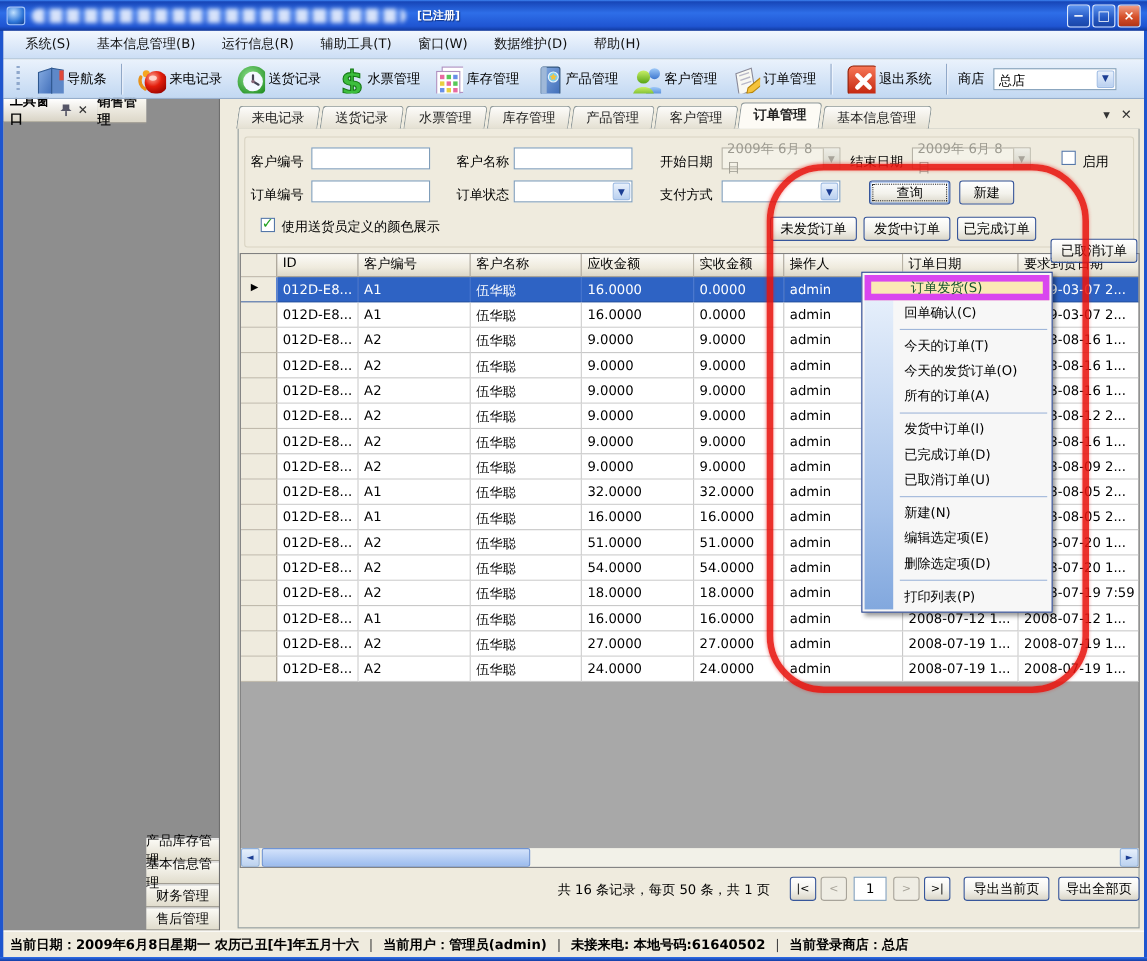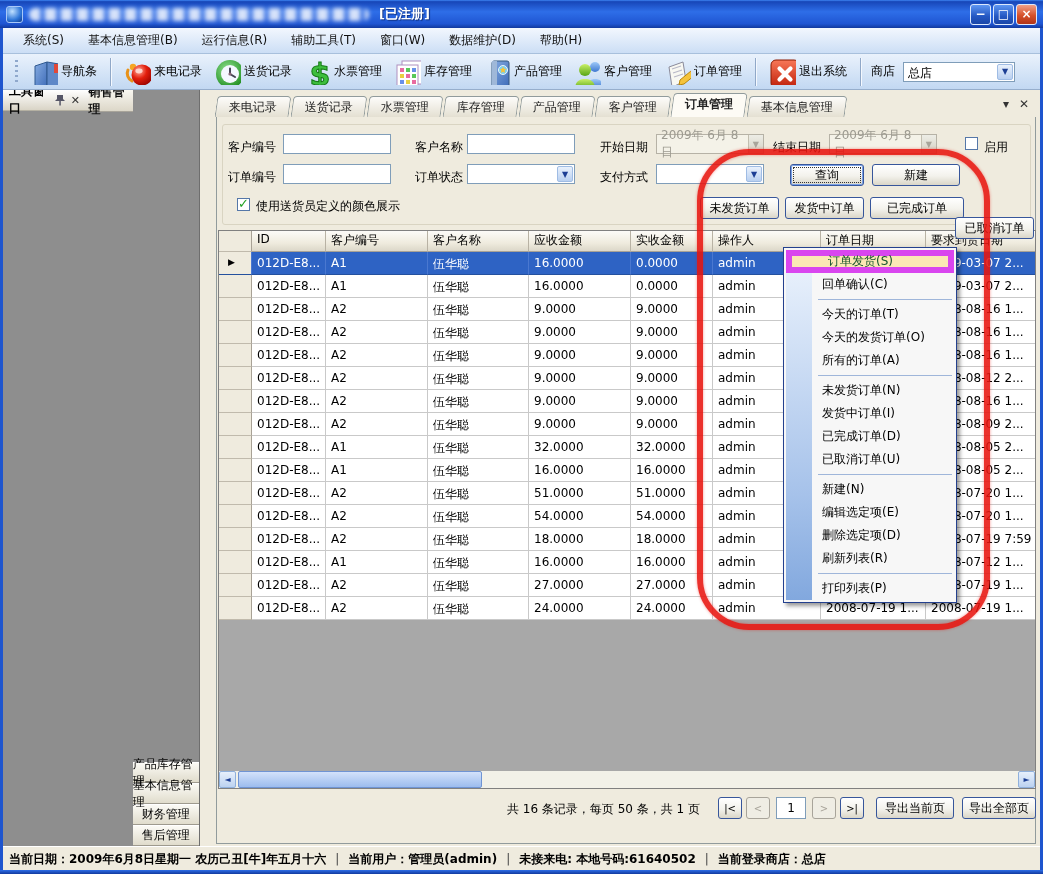--- a/index.html
+++ b/index.html
@@ -11,21 +11,21 @@
   .frame-bottom { position:absolute; left:0; right:0; bottom:0; height:4px; background:linear-gradient(#2E6EE8,#11399E); z-index:61; }
 
   
   .titlebar { position:absolute; left:0; top:0; width:1043px; height:28px;
     background:linear-gradient(180deg,#3E86F4 0%,#1746B8 6%,#2E6EE8 42%,#1F55D2 85%,#11399E 100%);
     display:flex; align-items:center; padding:0 6px; z-index:62; }
   .appicon { width:17px; height:17px; border-radius:3px; margin-right:6px;
     background:radial-gradient(circle at 35% 30%,#BFE0FF,#2E76D8 60%,#0E3A8E); border:1px solid #A8C8F8; }
   .title-blur { height:13px; width:340px; border-radius:6px; filter:blur(2px); opacity:.85;
     background:repeating-linear-gradient(90deg,rgba(255,255,255,.95) 0 11px,rgba(255,255,255,.15) 11px 16px); }
-  .regtag { color:#fff; font-weight:bold; font-size:13px; margin-left:10px; text-shadow:1px 1px 1px #10307E; }
+  .regtag { color:#fff; font-weight:bold; font-size:10px; margin-left:10px; text-shadow:1px 1px 1px #10307E; }
   .winbtns { margin-left:auto; display:flex; gap:2px; }
   .wbtn { width:21px; height:21px; border-radius:3px; border:1px solid #DCE8FC; color:#fff; font-size:12px; line-height:18px;
     text-align:center; background:linear-gradient(#5E96F2,#2457C2 60%,#1A46A8); font-weight:bold; }
   .wbtn.close { background:linear-gradient(#F0A088,#D6502A 55%,#B03418); }
 
   
   .menubar { position:absolute; left:3px; top:28px; width:1037px; height:26px;
     background:linear-gradient(#F2F7FE,#CCDEF5); border-bottom:1px solid #A8C0DC; display:flex; align-items:center; padding-left:8px; z-index:55; }
   .menuitem { padding:3px 12px; color:#111; }
 
@@ -433,27 +433,27 @@
 <div class="combo fcombo" style="left:467px;top:164px;">
     <span class="val"></span>
     <span class="arrow">▼</span>
   </div>
 <span class="flabel" style="left:600px;top:169px;">支付方式</span>
 <div class="combo fcombo" style="left:656px;top:164px;">
     <span class="val"></span>
     <span class="arrow">▼</span>
   </div>
 <div class="xpbtn focused" style="left:790px;top:164px;width:74px;">查询</div>
-<div class="xpbtn" style="left:872px;top:164px;width:88px;">新建</div>
+<div class="xpbtn" style="left:872px;top:164px;width:50px;">新建</div>
 
 <span class="cbox checked" style="left:237px;top:198px;"></span>
 <span class="flabel" style="left:256px;top:198px;">使用送货员定义的颜色展示</span>
 <div class="xpbtn" style="left:700px;top:197px;width:79px;">未发货订单</div>
 <div class="xpbtn" style="left:785px;top:197px;width:79px;">发货中订单</div>
-<div class="xpbtn" style="left:870px;top:197px;width:94px;">已完成订单</div>
+<div class="xpbtn" style="left:870px;top:197px;width:72px;">已完成订单</div>
 <div class="xpbtn" style="left:955px;top:197px;width:79px;margin-top:20px;">已取消订单</div>
 
 <div class="grid">
   <div class="ghead">
     <div class="c c-sel"></div>
     <div class="c c-id">ID</div>
     <div class="c c-no">客户编号</div>
     <div class="c c-name">客户名称</div>
     <div class="c c-recv">应收金额</div>
     <div class="c c-paid">实收金额</div>
@@ -695,46 +695,40 @@
     <div class="mi">
       <span>今天的发货订单(O)</span>
     </div>
     <div class="mi">
       <span>所有的订单(A)</span>
     </div>
     <div class="mi sep">
       <span></span>
     </div>
     <div class="mi">
-      <span>未发货订单(N)</span>
-    </div>
-    <div class="mi">
       <span>发货中订单(I)</span>
     </div>
     <div class="mi">
       <span>已完成订单(D)</span>
     </div>
     <div class="mi">
       <span>已取消订单(U)</span>
     </div>
     <div class="mi sep">
       <span></span>
     </div>
     <div class="mi">
       <span>新建(N)</span>
     </div>
     <div class="mi">
       <span>编辑选定项(E)</span>
     </div>
     <div class="mi">
       <span>删除选定项(D)</span>
     </div>
-    <div class="mi">
-      <span>刷新列表(R)</span>
-    </div>
     <div class="mi sep">
       <span></span>
     </div>
     <div class="mi">
       <span>打印列表(P)</span>
     </div>
 </div>
 
 <div class="red-annotation"></div>
 

